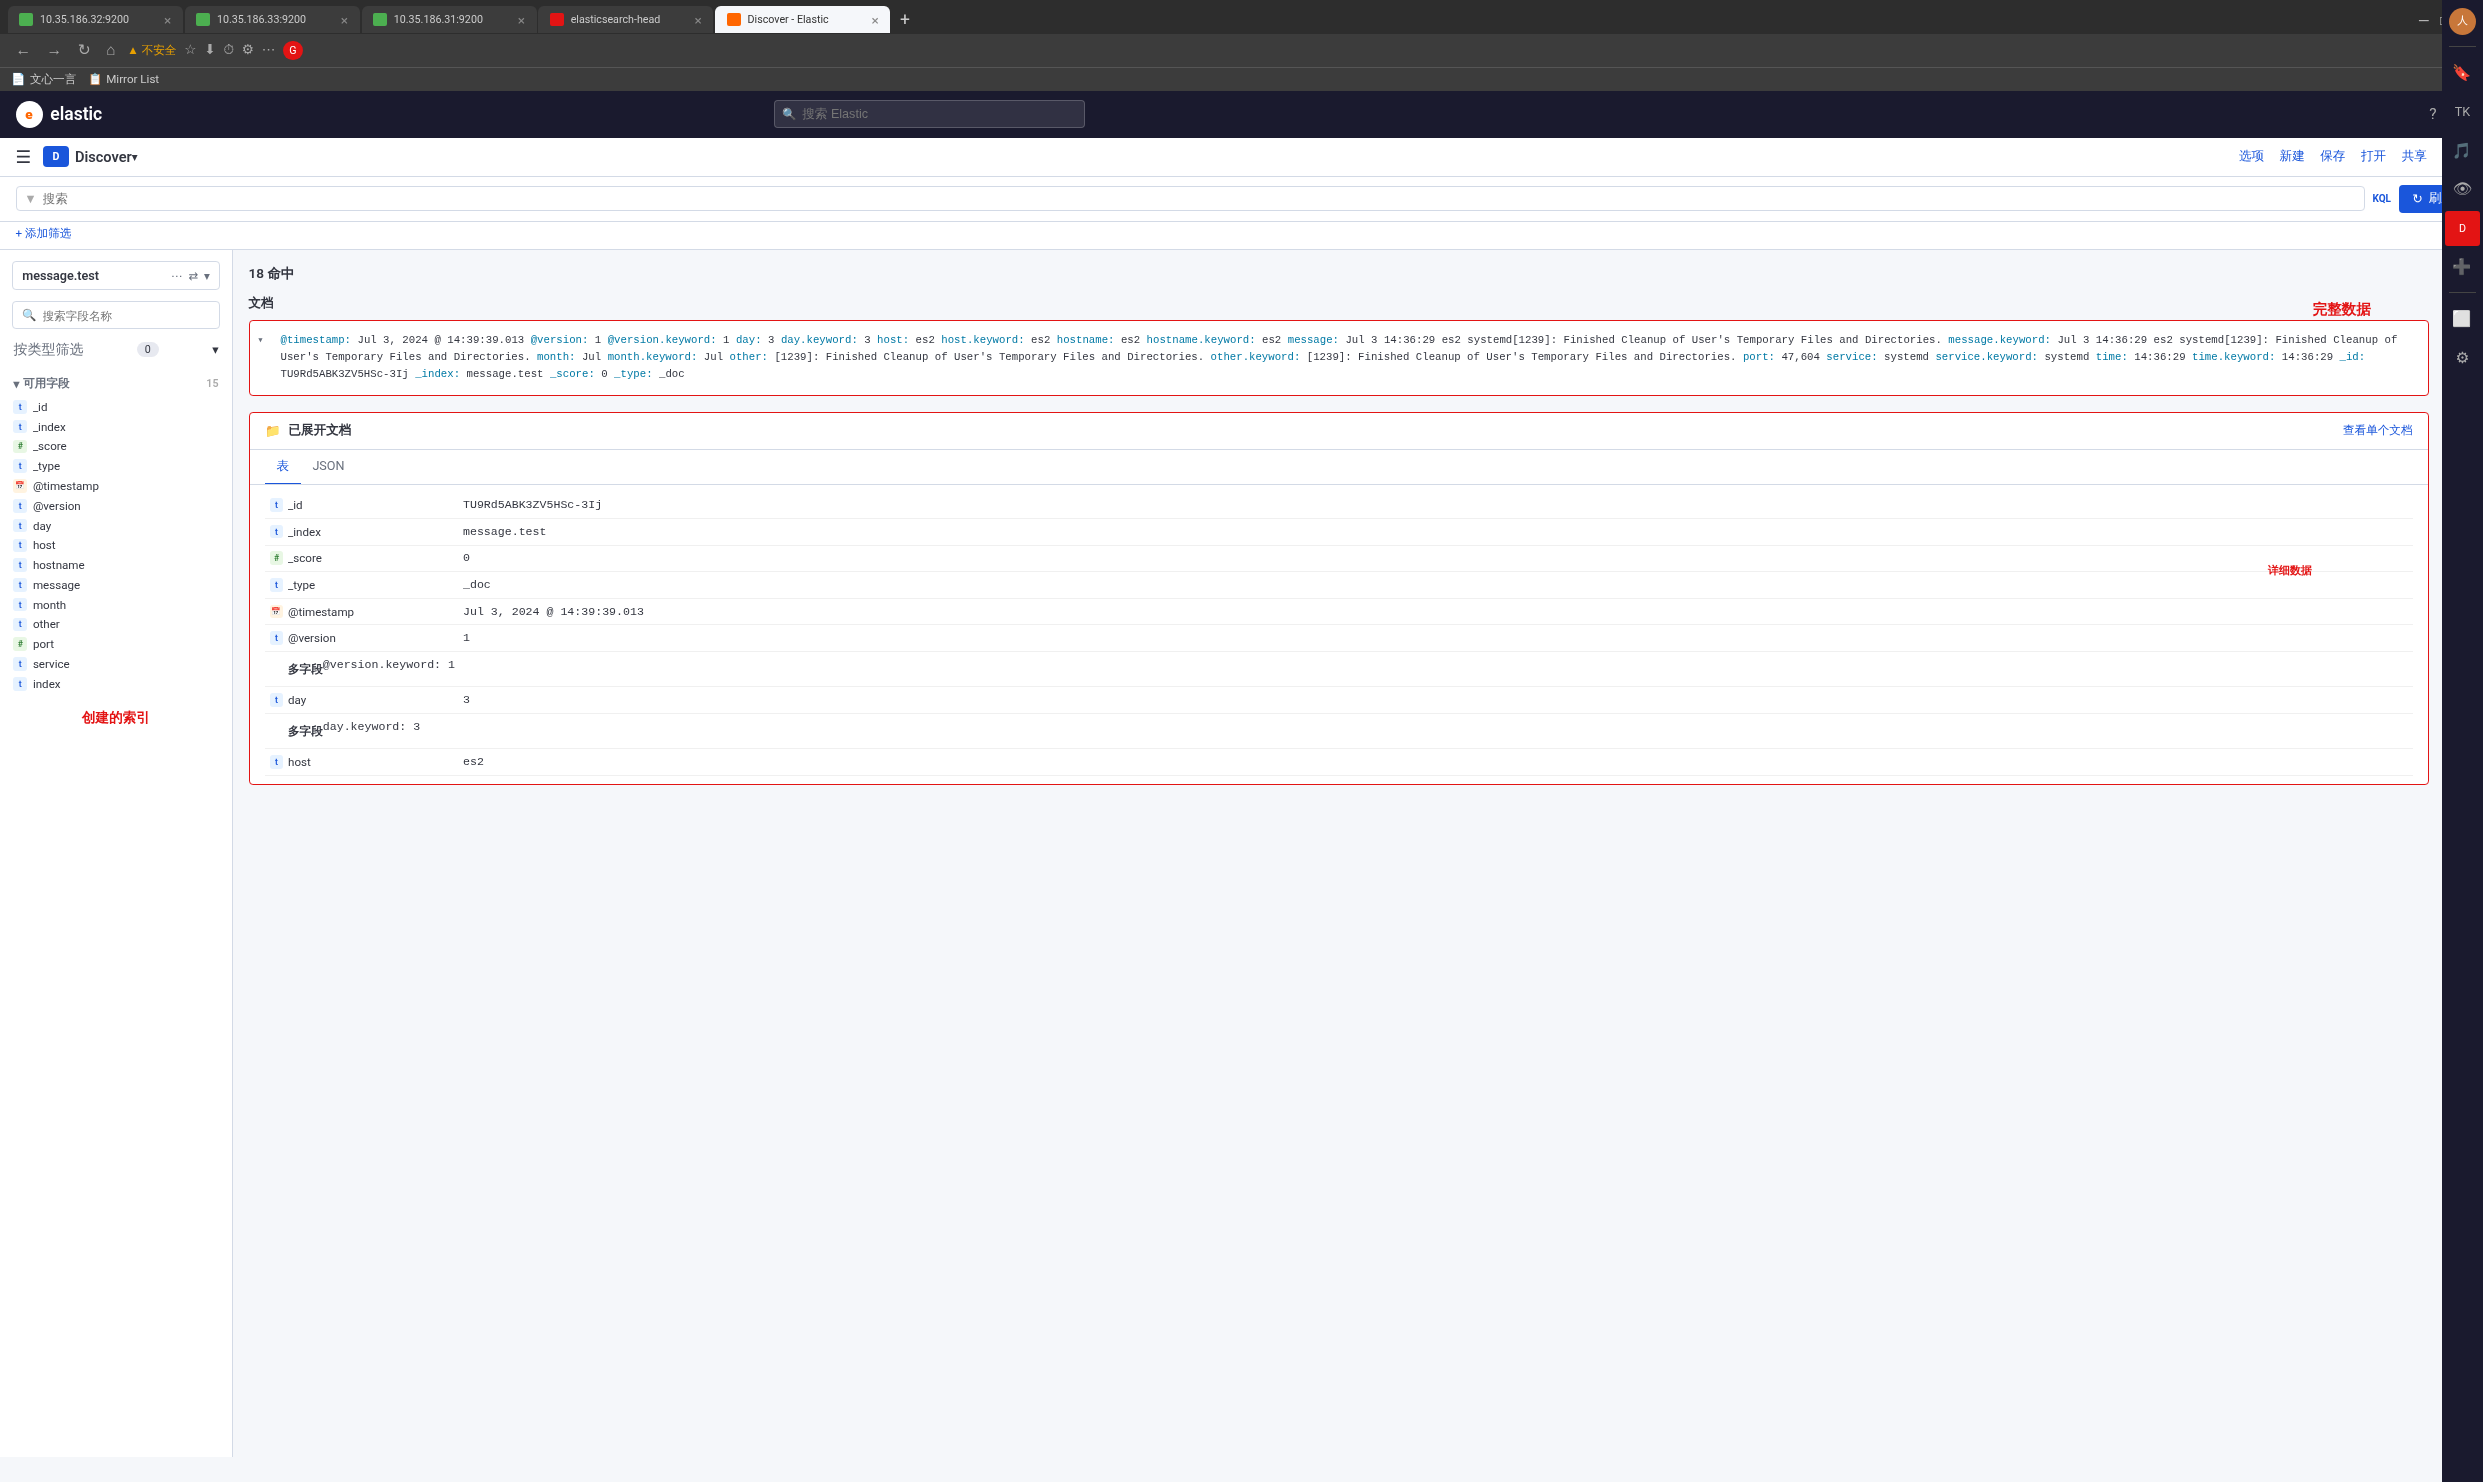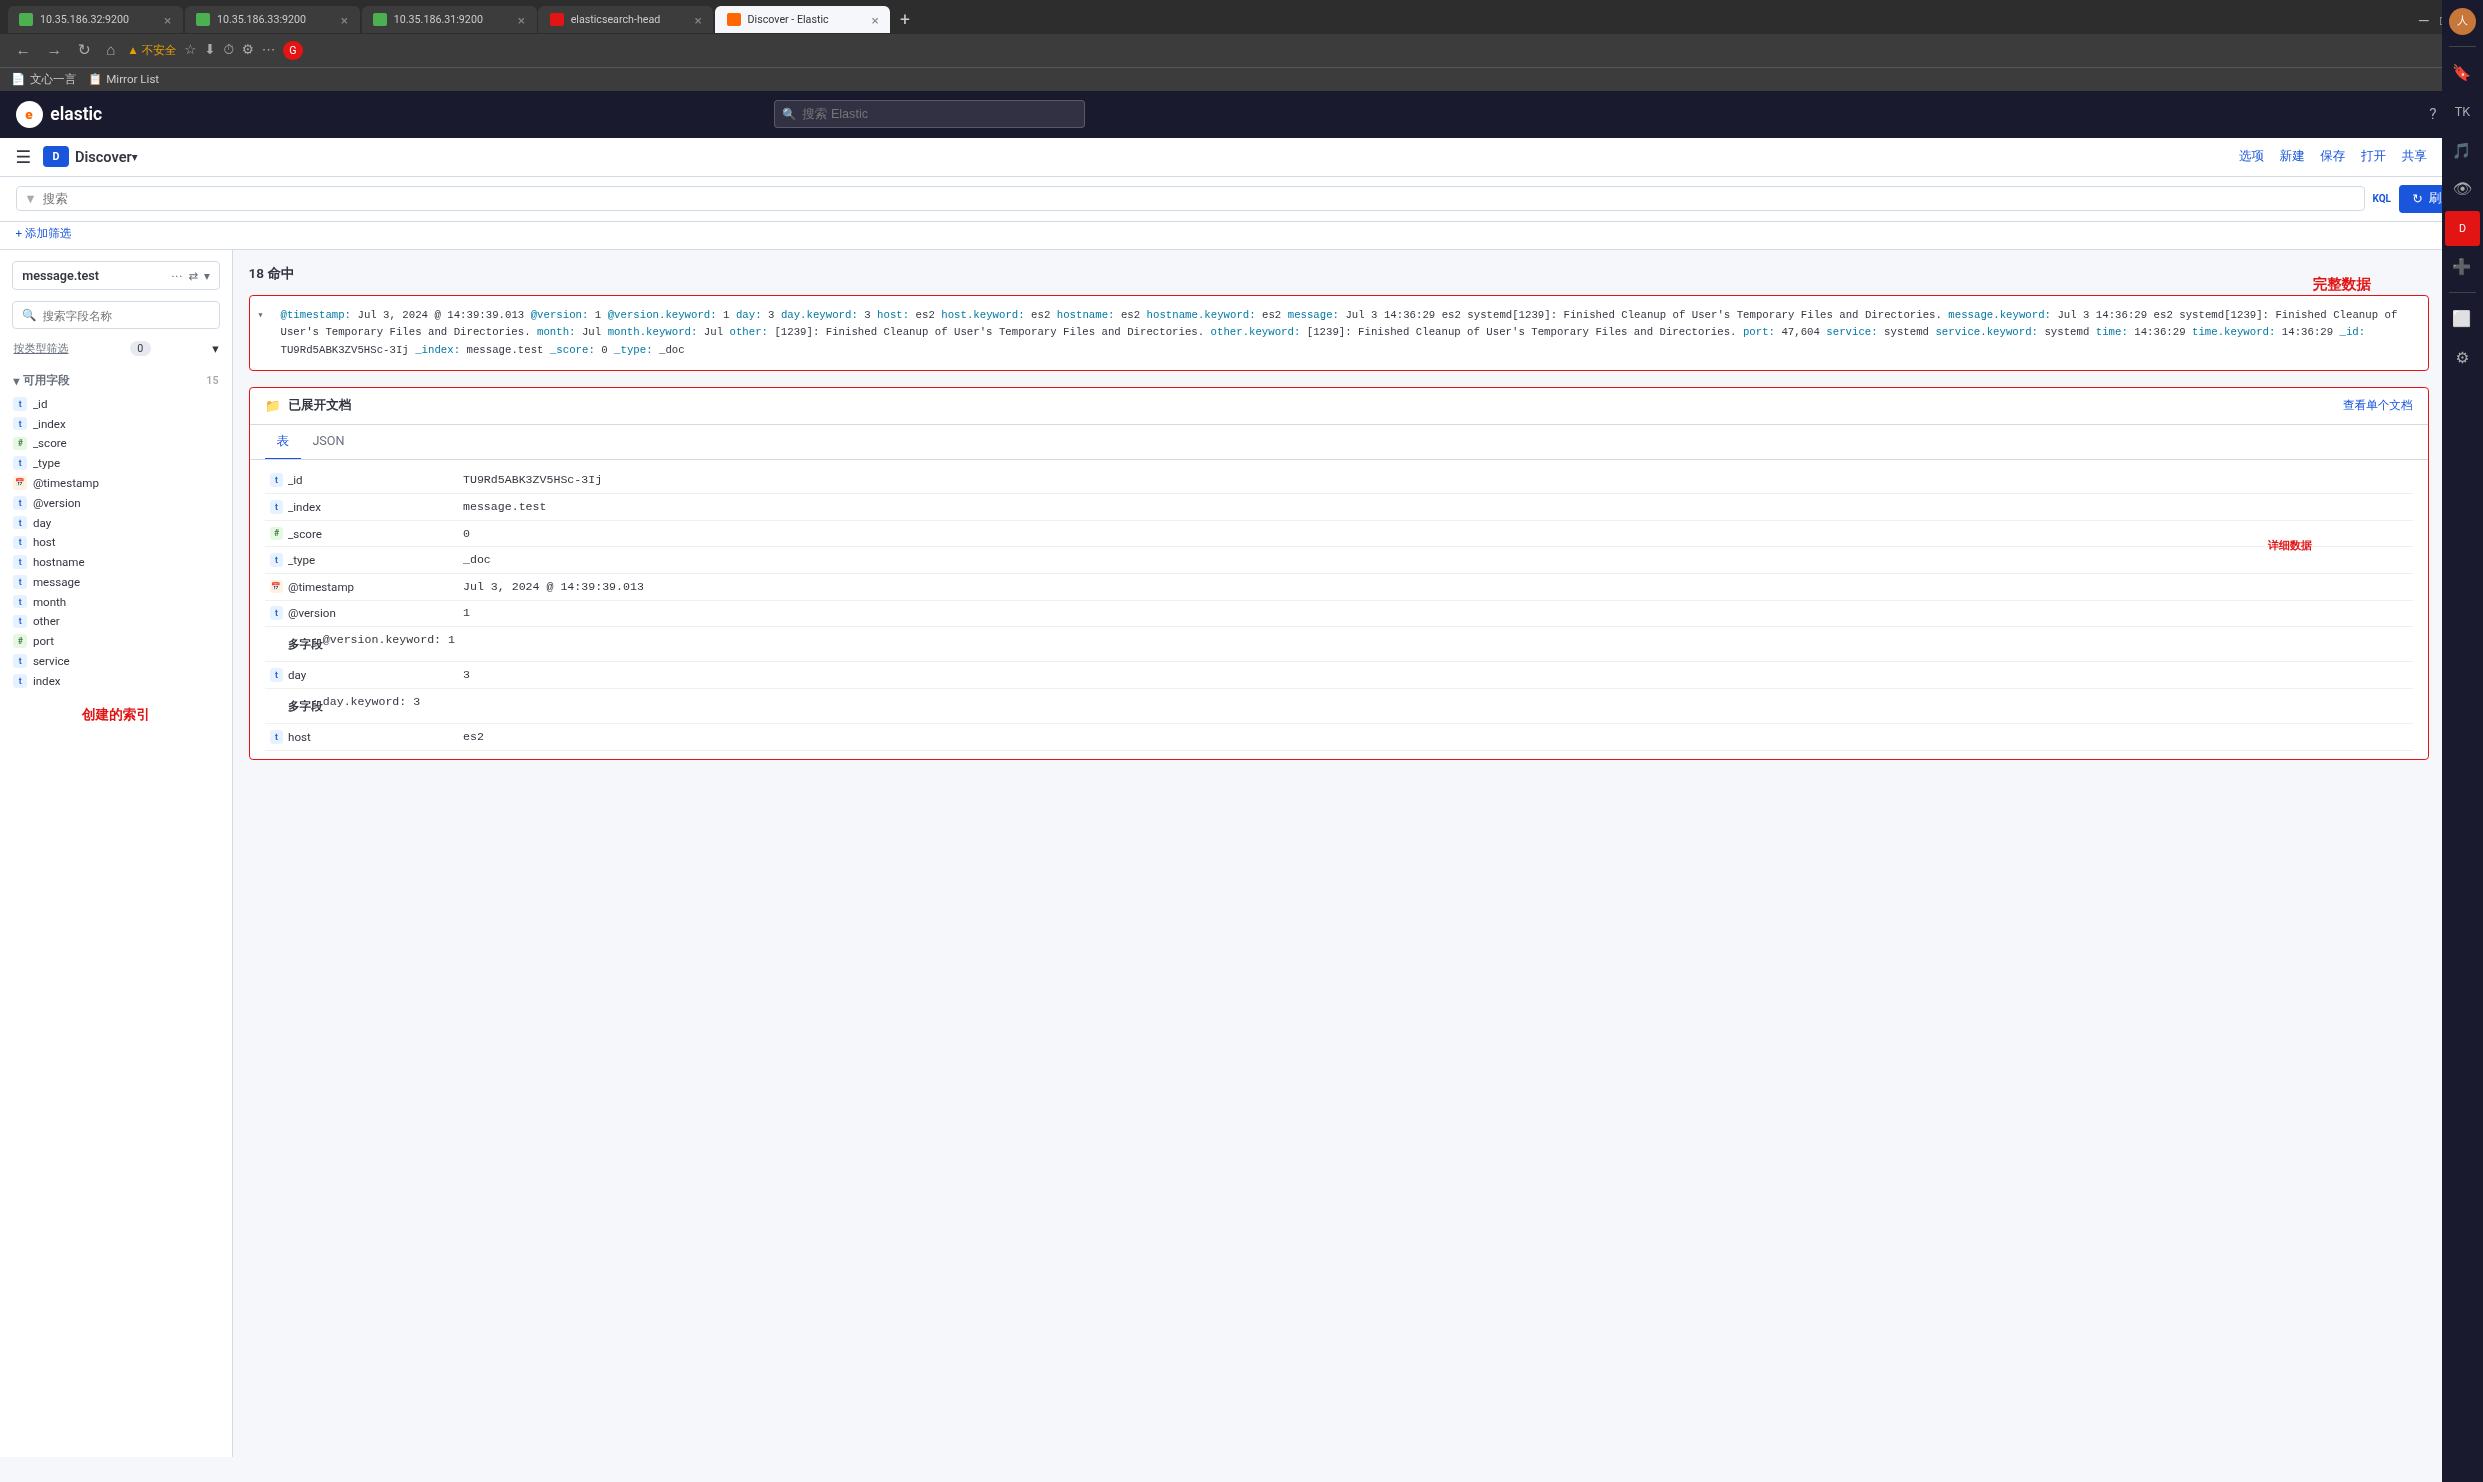--- a/index.html
+++ b/index.html
@@ -56,21 +56,21 @@
     .main-layout { display: flex; flex: 1; overflow: hidden; }
     
     
     .sidebar { width: 233px; background: white; border-right: 1px solid #d3dae6; padding: 11.6px; flex-shrink: 0; overflow-y: auto; }
     .index-selector { display: flex; align-items: center; justify-content: space-between; border: 1px solid #d3dae6; border-radius: 3.9px; padding: 5.8px 9.7px; margin-bottom: 11.6px; cursor: pointer; }
     .index-name { font-size: 12.6px; font-weight: 600; }
     .index-actions { display: flex; gap: 5.8px; align-items: center; color: #69707d; font-size: 11.6px; }
     .search-fields { border: 1px solid #d3dae6; border-radius: 3.9px; padding: 5.8px 9.7px; margin-bottom: 7.8px; display: flex; align-items: center; gap: 5.8px; color: #aaa; font-size: 11.6px; }
     .search-fields input { border: none; outline: none; font-size: 11.6px; flex: 1; }
     .filter-type { display: flex; align-items: center; justify-content: space-between; padding: 3.9px 1.9px; margin-bottom: 7.8px; }
-    .filter-type-label { font-size: 11px; color: #69707d; text-decoration: underline; }
+    .filter-type-label { font-size: 14px; color: #69707d; }
     .filter-badge { background: #e7e9f0; border-radius: 9.7px; padding: 1px 7.8px; font-size: 10.7px; }
     .section-header { font-size: 11.6px; font-weight: 600; color: #69707d; padding: 5.8px 1.9px; display: flex; align-items: center; gap: 3.9px; justify-content: space-between; }
     .field-count { font-size: 10.7px; color: #aaa; }
     .field-list { list-style: none; }
     .field-item { display: flex; align-items: center; gap: 5.8px; padding: 2.9px 1.9px; font-size: 11.6px; cursor: pointer; border-radius: 2.9px; }
     .field-type-badge { width: 13.6px; height: 13.6px; border-radius: 2.9px; display: flex; align-items: center; justify-content: center; font-size: 8.7px; font-weight: 600; flex-shrink: 0; }
     .badge-t { background: #e6f2ff; color: #1a56db; }
     .badge-hash { background: #e8f7e4; color: #2e7d32; }
     .badge-cal { background: #fff3e0; color: #e65100; }
     .sidebar-annotation { color: #e31414; font-size: 13.6px; font-weight: 600; text-align: center; margin-top: 15.5px; }
@@ -343,20 +343,21 @@
           <span>index</span>
         </li>
       </ul>
 
       <div class="sidebar-annotation">创建的索引</div>
     </div>
 
     <div class="content-area">
       <div class="results-count">18 命中</div>
 
+      <div class="doc-section-label">文档</div>
 
       <div style="position:relative; margin-bottom: 15.5px;">
         <span style="position:absolute; right:58px; top:-19.4px; color:#e31414; font-size:14.6px; font-weight:600;">完整数据</span>
         <div class="raw-document">
           <span class="raw-doc-toggle">▾</span>
           <div class="raw-doc-content">
             <span style="color:#0079a5;">@timestamp:</span> <span>Jul 3, 2024 @ 14:39:39.013</span>
             <span style="color:#0079a5;"> @version:</span> <span>1</span>
             <span style="color:#0079a5;"> @version.keyword:</span> <span>1</span>
             <span style="color:#0079a5;"> day:</span> <span>3</span>

